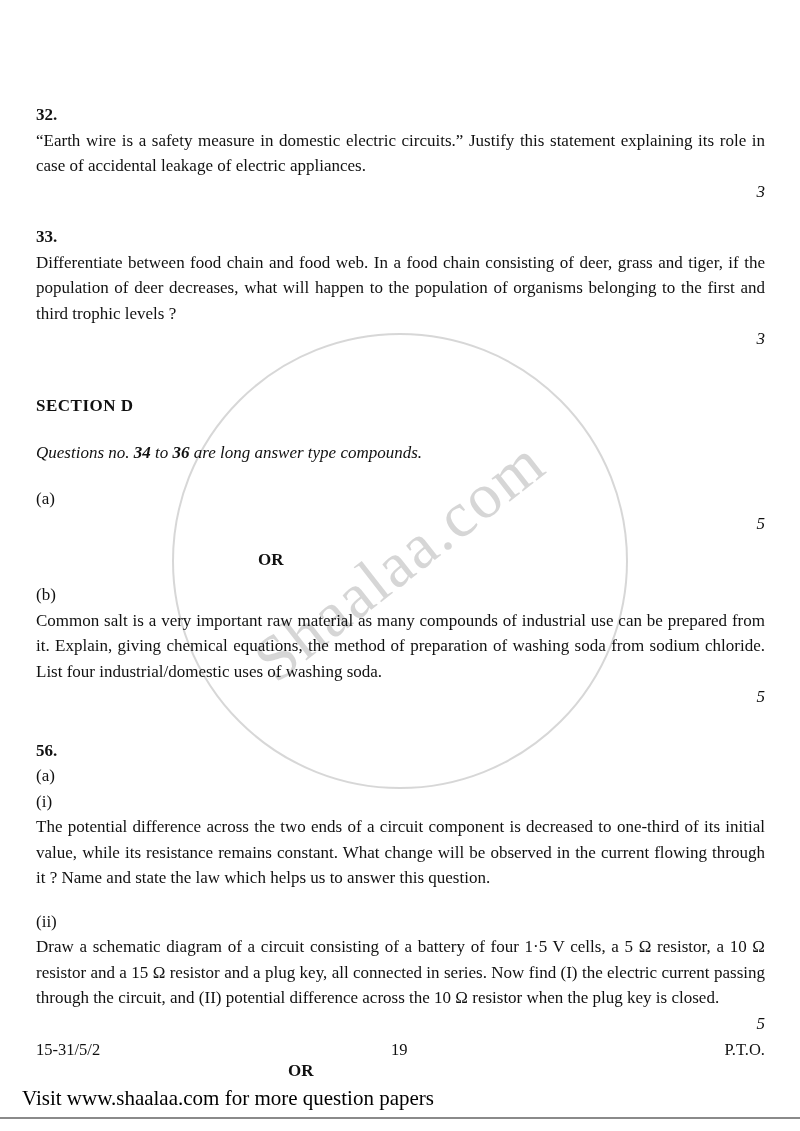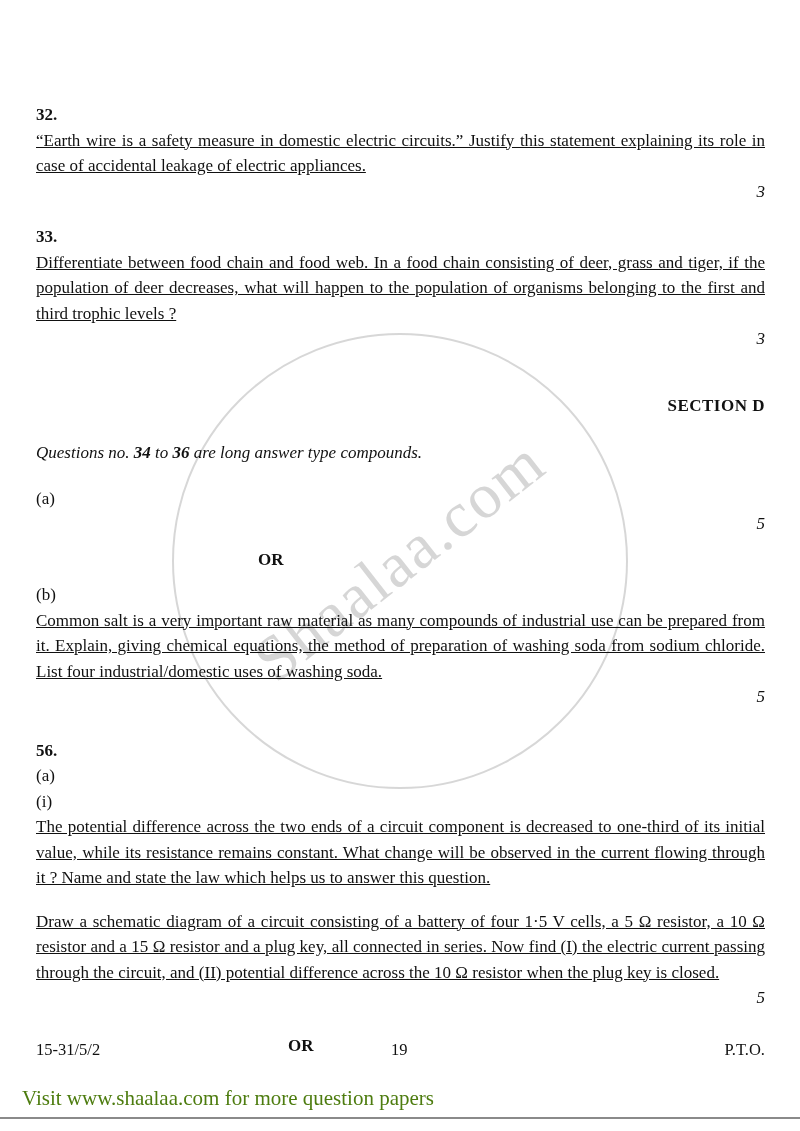--- a/index.html
+++ b/index.html
@@ -43,32 +43,32 @@
     position: relative;
     z-index: 1;
     padding: 102px 35px 0 36px;
     font-size: 17px;
     line-height: 25.5px;
   }
   .q-row { display: flex; flex-direction: column; }
   .q-num   { width: 56px; font-weight: bold; flex: none; }
   .q-part  { width: 56px; flex: none; }
   .q-sub   { width: 54px; flex: none; }
-  .q-text  { flex: 1 1 auto; text-align: justify; text-decoration: underline; }
+  .q-text  { flex: 1 1 auto; text-align: justify; }
   .q-marks {
     width: 47px;
     flex: none;
     text-align: right;
     font-style: italic;
     align-self: flex-end;
   }
   .mb-q32  { margin-bottom: 20px; }
   .mb-q33  { margin-bottom: 41px; }
   .section-heading {
-    text-align: right;
+    text-align: left;
     font-weight: bold;
     letter-spacing: 0.5px;
     margin-bottom: 22px;
   }
   .section-note { font-style: italic; margin-bottom: 20px; }
   .section-note .bold { font-weight: bold; }
   .mb-q34a { margin-bottom: 10px; }
   .or-label {
     font-weight: bold;
     margin-bottom: 10px;
@@ -155,30 +155,31 @@
       <div class="q-num">56.</div>
       <div class="q-part">(a)</div>
       <div class="q-sub">(i)</div>
       <div class="q-text">The potential difference across the two ends of a circuit component is decreased to one-third of its initial value, while its resistance remains constant. What change will be observed in the current flowing through it ? Name and state the law which helps us to answer this question.</div>
       <div class="q-marks"></div>
     </div>
 
     <div class="q-row mb-q35aii">
       <div class="q-num"></div>
       <div class="q-part"></div>
+      <div class="q-sub">(ii)</div>
       <div class="q-text">Draw a schematic diagram of a circuit consisting of a battery of four 1·5 V cells, a 5 Ω resistor, a 10 Ω resistor and a 15 Ω resistor and a plug key, all connected in series. Now find (I) the electric current passing through the circuit, and (II) potential difference across the 10 Ω resistor when the plug key is closed.</div>
       <div class="q-marks">5</div>
     </div>
 
     <div class="or-label or2">OR</div>
 
   </div>
 
   <div class="footer">
     <span>15-31/5/2</span>
     <span class="page-no">19</span>
     <span>P.T.O.</span>
   </div>
 
-  <div class="banner-text" style="color: #4d7c0f;">Visit www.shaalaa.com for more question papers</div>
+  <div class="banner-text" style="color: #000000;">Visit www.shaalaa.com for more question papers</div>
   <div class="banner-rule"></div>
 
 </div>
 
 </body></html>

